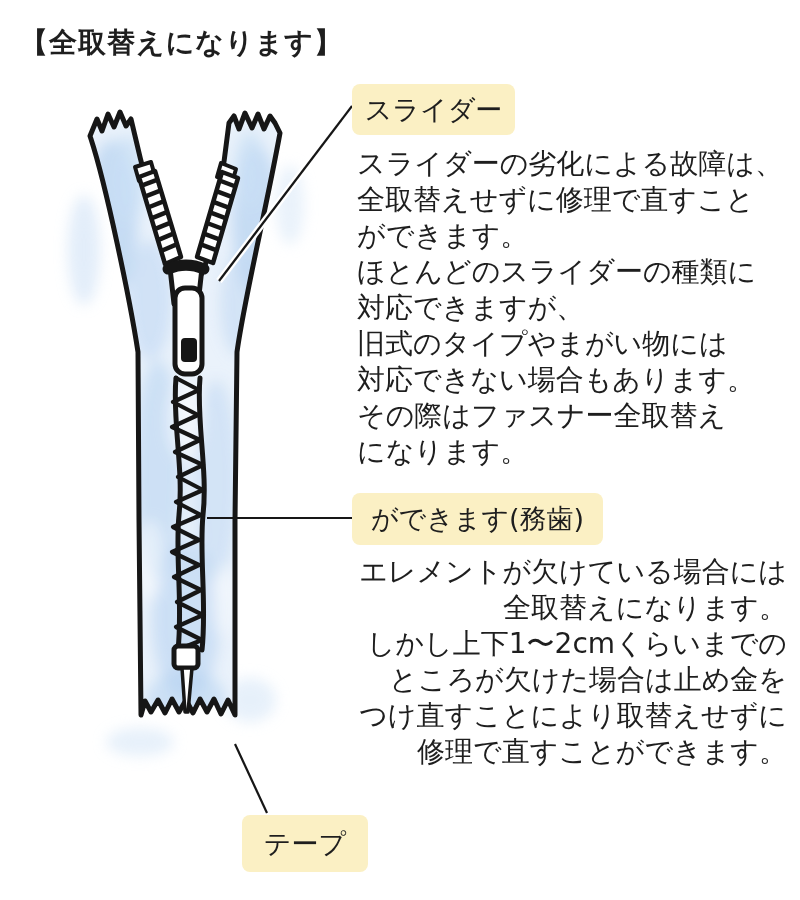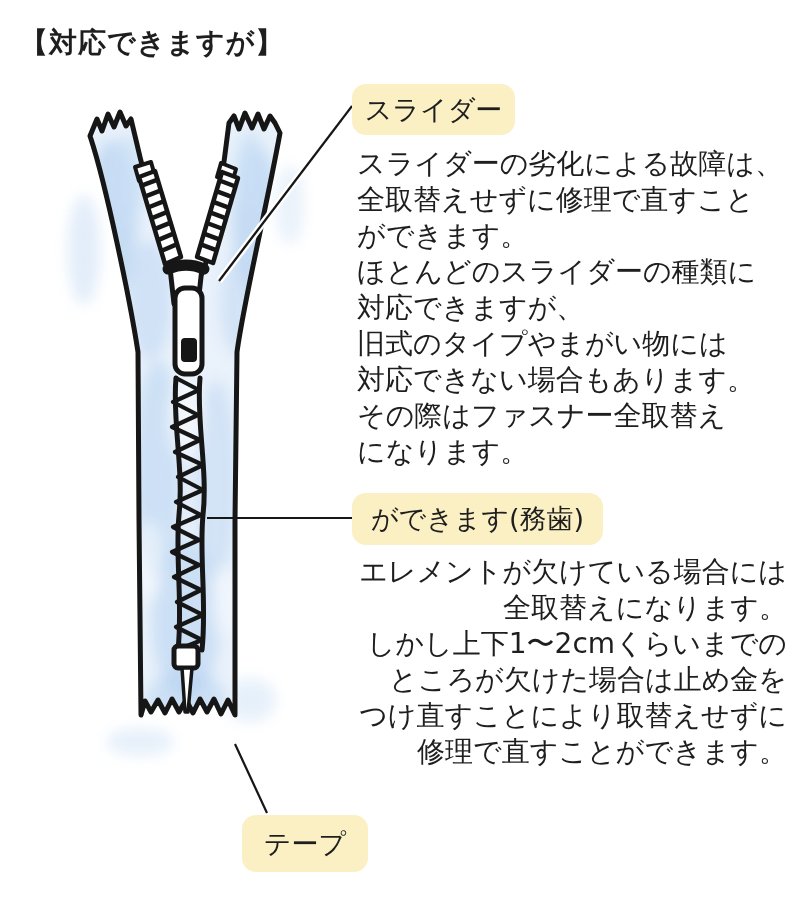--- a/index.html
+++ b/index.html
@@ -1,21 +1,21 @@
 <!DOCTYPE html>
 <html><head>
 <meta charset="utf-8">
 <style>
   html,body{margin:0;padding:0;background:#ffffff;}
   .page{position:relative;width:800px;height:900px;background:#ffffff;overflow:hidden;
         font-family:"DejaVu Sans","Liberation Sans",sans-serif;color:#1e1e1e;}
   .page-title{position:absolute;left:20px;top:24px;font-size:28px;font-weight:600;
         letter-spacing:1px;white-space:nowrap;}
   svg.illust{position:absolute;left:0;top:0;}
-  .label-box{position:absolute;background:#FBF0C4;border-radius:14px;
+  .label-box{position:absolute;background:#FBF0C4;border-radius:8px;
         display:flex;align-items:center;justify-content:center;
         font-size:27px;color:#1e1e1e;white-space:nowrap;}
   .label-slider{left:352px;top:84px;width:163px;height:51px;}
   .label-element{left:352px;top:493px;width:251px;height:52px;}
   .label-tape{left:242px;top:815px;width:126px;height:57px;font-family:Liberation Serif, serif;}
   .desc{position:absolute;left:357px;width:430px;font-size:28px;line-height:36px;
         white-space:pre-line;color:#1e1e1e;}
   .desc-slider{top:146px;}
   .desc-element{top:554px;text-align:right;}
 </style>
@@ -112,21 +112,21 @@
     </g>
 
     <g>
       <line x1="352" y1="106" x2="219" y2="281" stroke="#ffffff" stroke-width="7"></line>
       <line x1="352" y1="106" x2="219" y2="281" stroke="#161616" stroke-width="2.2"></line>
       <line x1="352" y1="518" x2="207" y2="518" stroke="#161616" stroke-width="2.2"></line>
       <line x1="267" y1="813" x2="235" y2="744" stroke="#161616" stroke-width="2.2"></line>
     </g>
   </svg>
 
-  <div class="page-title">【対応できますが】</div>
+  <div class="page-title">【全取替えになります】</div>
 
   <div class="label-box label-slider">スライダー</div>
   <div class="label-box label-element">ができます(務歯)</div>
   <div class="label-box label-tape">テープ</div>
 
   <div class="desc desc-slider">スライダーの劣化による故障は、
 全取替えせずに修理で直すこと
 ができます。
 ほとんどのスライダーの種類に
 対応できますが、

